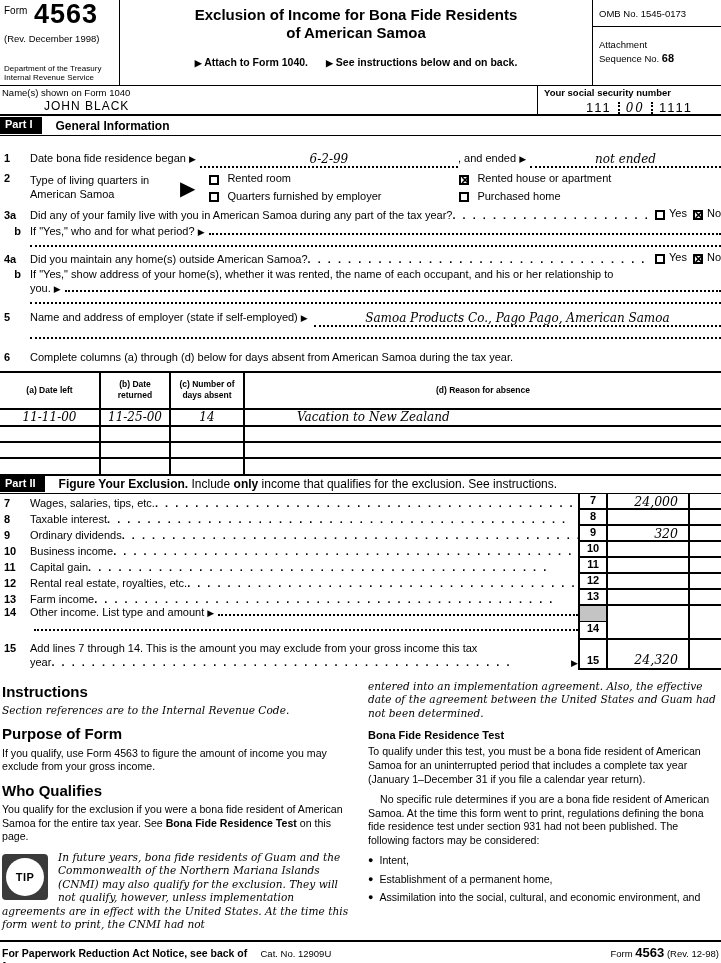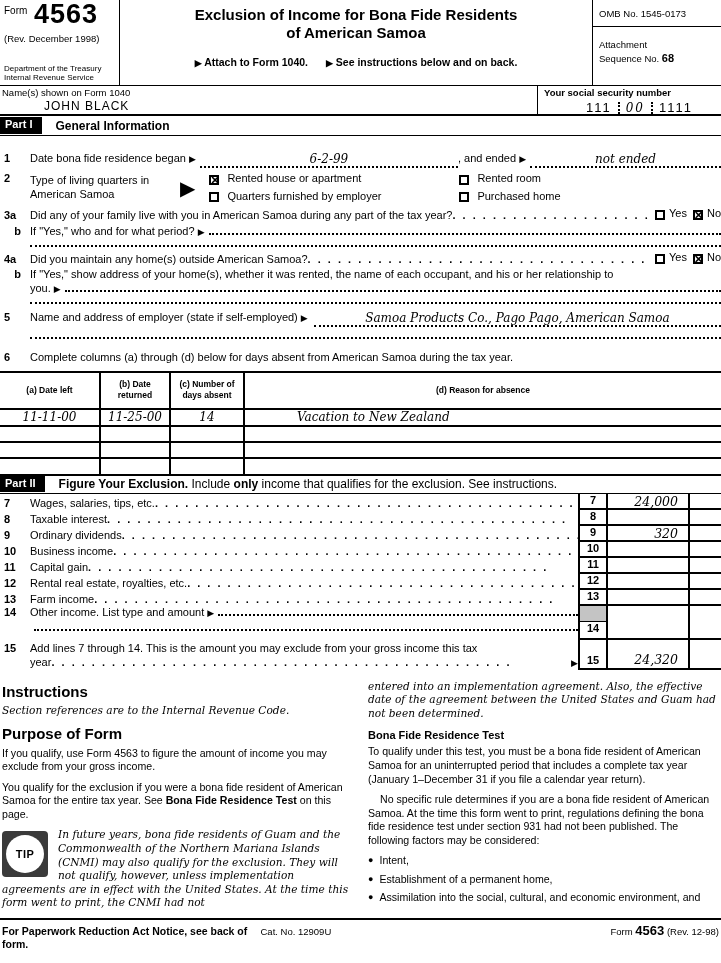--- a/index.html
+++ b/index.html
@@ -168,26 +168,26 @@
 
   <div class="line mt4" style="align-items:center;">
     <span class="lnum" style="align-self:flex-start;">2</span>
     <span style="width:150px; flex:none;">
       <span>Type of living quarters in</span><br>
       <span>American Samoa</span>
     </span>
     <span class="arrow-big">▶</span>
     <span class="optgrid">
       <span class="opt">
+        <span class="cbx"></span>
+        <span>Rented room</span>
+      </span>
+      <span class="opt">
         <span class="cbx checked"></span>
         <span>Rented house or apartment</span>
-      </span>
-      <span class="opt">
-        <span class="cbx"></span>
-        <span>Rented room</span>
       </span>
       <span class="opt">
         <span class="cbx"></span>
         <span>Quarters furnished by employer</span>
       </span>
       <span class="opt">
         <span class="cbx"></span>
         <span>Purchased home</span>
       </span>
     </span>
@@ -419,20 +419,21 @@
     <span class="cb2"></span>
   </div>
 </div>
 
 <div class="instr">
   <div class="col">
     <h2>Instructions</h2>
     <p class="it">Section references are to the Internal Revenue Code.</p>
     <h2>Purpose of Form</h2>
     <p>If you qualify, use Form 4563 to figure the amount of income you may exclude from your gross income.</p>
+    <h2>Who Qualifies</h2>
     <p><span>You qualify for the exclusion if you were a bona fide resident of American Samoa for the entire tax year. See </span><b>Bona Fide Residence Test</b><span> on this page.</span></p>
     <div class="tipwrap">
       <span class="tipicon">
         <span class="tipcircle">TIP</span>
       </span>
       <span class="it">In future years, bona fide residents of Guam and the Commonwealth of the Northern Mariana Islands (CNMI) may also qualify for the exclusion. They will not qualify, however, unless implementation agreements are in effect with the United States. At the time this form went to print, the CNMI had not</span>
     </div>
   </div>
   <div class="col">
     <p class="it">entered into an implementation agreement. Also, the effective date of the agreement between the United States and Guam had not been determined.</p>

